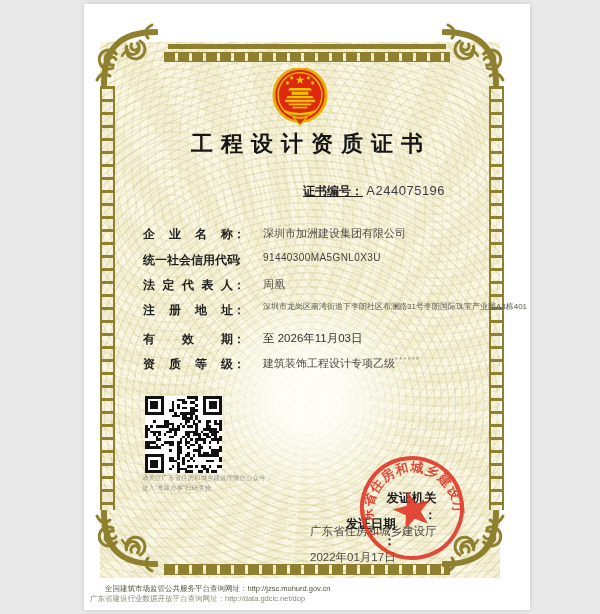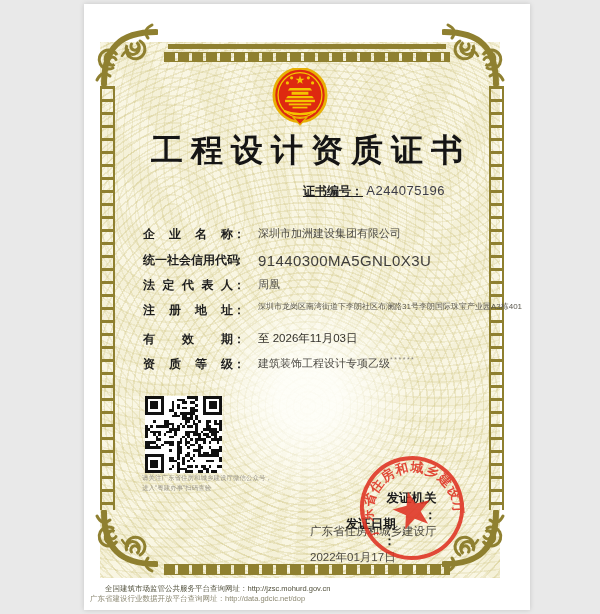--- a/index.html
+++ b/index.html
@@ -28,32 +28,32 @@
   .bar-dash-b{position:absolute;left:164px;width:286px;top:564px;height:9px;
     background:repeating-linear-gradient(90deg,#8f8030 0 11px,rgba(0,0,0,0) 11px 14px);
     border-top:1px solid #8f8030;border-bottom:1px solid #8f8030;}
   .ladder-v{position:absolute;top:86px;height:424px;width:11px;
     border-left:2px solid #8f8030;border-right:2px solid #8f8030;
     background:repeating-linear-gradient(180deg,#8f8030 0 3px,rgba(0,0,0,0) 3px 13px);}
   .lv-l{left:100px;} .lv-r{left:489px;}
   
   .emblem{position:absolute;left:272px;top:68px;width:56px;height:60px;}
   
-  .title{position:absolute;left:6px;right:0;top:129px;text-align:center;font-size:32px;font-weight:bold;
+  .title{position:absolute;left:6px;right:0;top:129px;text-align:center;font-size:22px;font-weight:bold;
     color:#151515;letter-spacing:8px;padding-left:16px;white-space:nowrap;}
   .certno{position:absolute;left:303px;top:183px;font-size:12px;color:#222;white-space:nowrap;}
   .certno .lab{font-weight:bold;text-decoration:underline;}
   .certno .val{font-size:13px;color:#3d3d48;letter-spacing:.5px;}
   
   .row{position:absolute;left:143px;display:flex;align-items:flex-start;white-space:nowrap;}
   .flabel{display:inline-block;width:90px;font-size:12px;font-weight:bold;color:#1e1e1e;
     text-align:justify;text-align-last:justify;}
   .fcolon{font-size:12px;font-weight:bold;color:#1e1e1e;}
-  .fvalue{font-size:11px;color:#4d4b45;padding-left:13px;}
-  .val-code{letter-spacing:.4px;color:#3f3e3c;font-size:15px;}
+  .fvalue{margin-left:5px;font-size:11px;color:#4d4b45;padding-left:13px;}
+  .val-code{letter-spacing:.4px;color:#3f3e3c;font-size:10px;}
   .val-addr{white-space:normal;width:272px;font-size:8px;line-height:1.35;color:#5a574d;}
   .val-valid{color:#33312b;font-size:11.5px;}
   .stack{display:flex;flex-direction:row;}
   .fnote{font-size:7px;letter-spacing:1.5px;color:#8a857a;margin-top:0;line-height:1;}
   
   .qr{position:absolute;left:145px;top:396px;width:77px;height:77px;background:#fff;}
   .qr svg{width:100%;height:100%;display:block;}
   .qr-caption{position:absolute;left:142px;top:473px;width:132px;font-size:6.5px;line-height:1.5;color:#9a968a;}
   
   .issue-row{position:absolute;left:307px;display:flex;white-space:nowrap;align-items:flex-end;flex-direction:column;}

